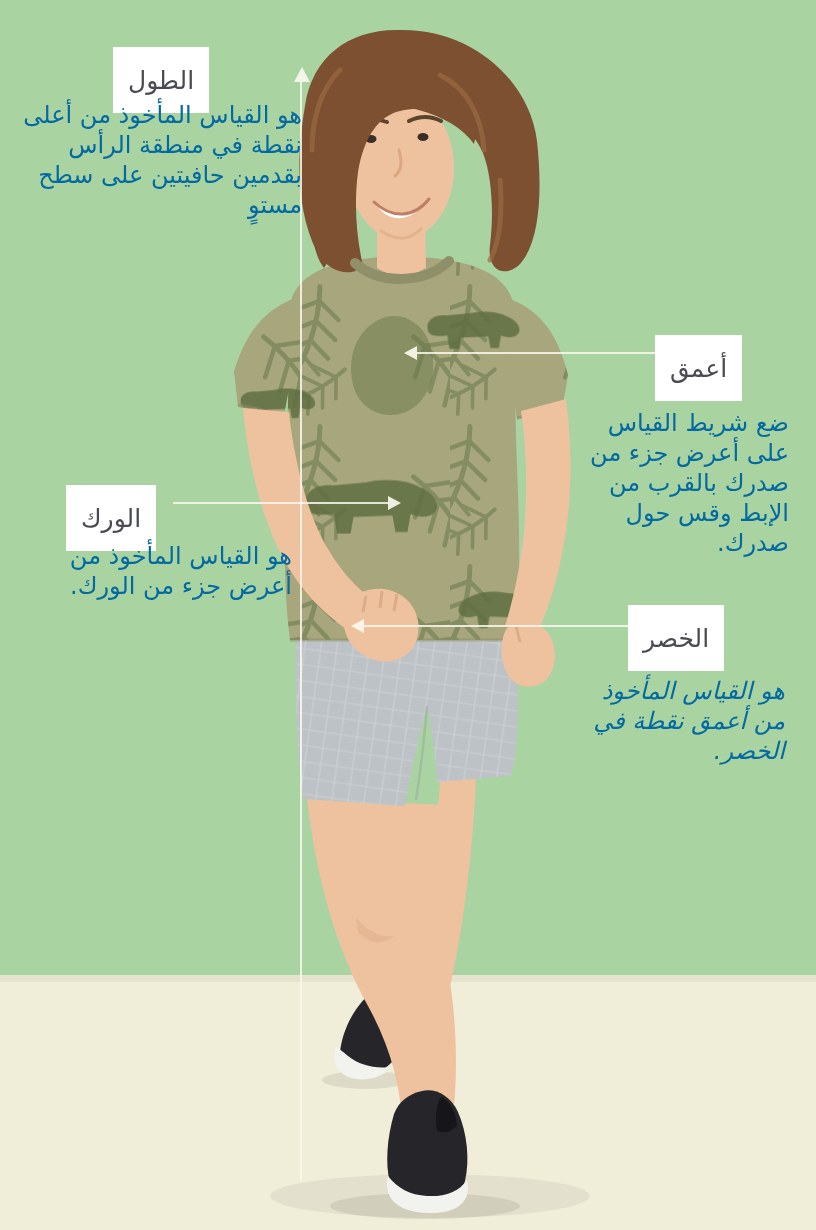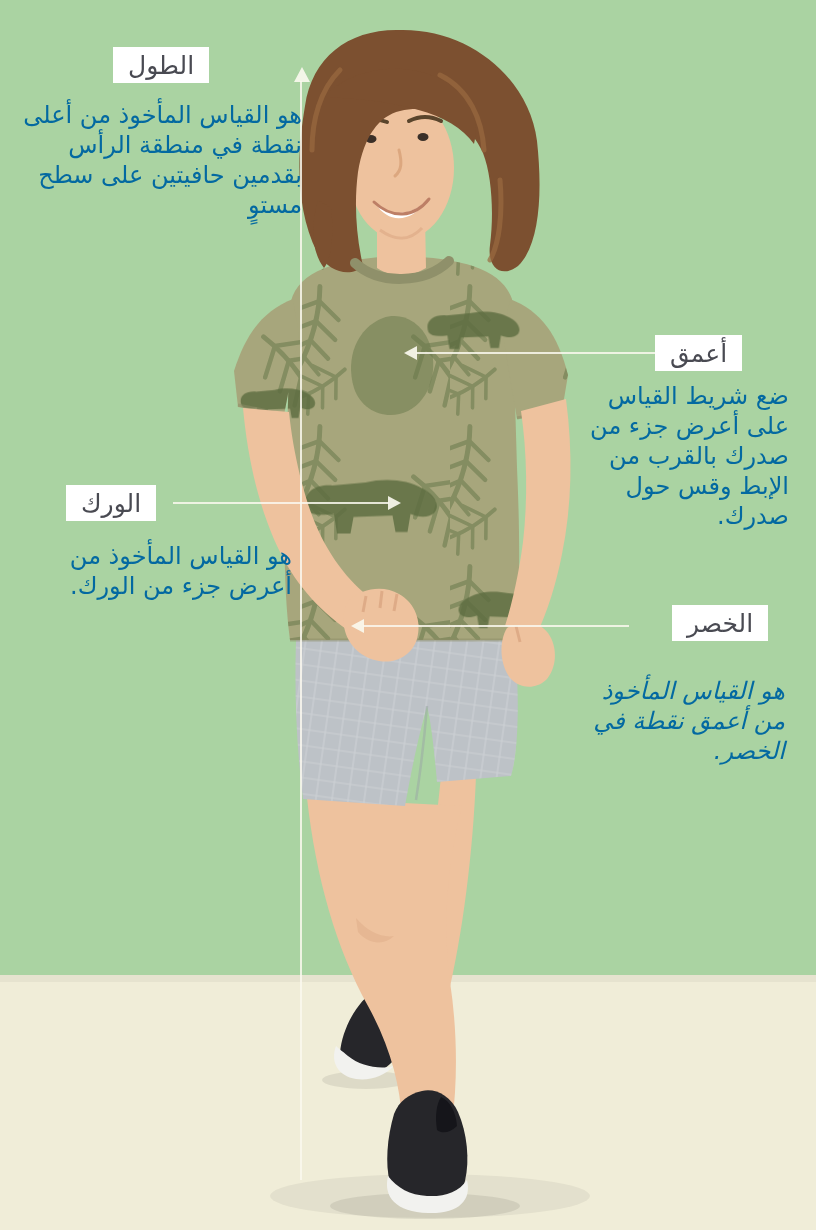--- a/index.html
+++ b/index.html
@@ -12,21 +12,21 @@
             border-left:8px solid transparent;border-right:8px solid transparent;
             border-bottom:15px solid rgba(250,248,238,0.92);}
   .arrow-left{position:absolute;width:0;height:0;
             border-top:7px solid transparent;border-bottom:7px solid transparent;
             border-right:13px solid rgba(250,248,238,0.92);}
   .arrow-right{position:absolute;width:0;height:0;
             border-top:7px solid transparent;border-bottom:7px solid transparent;
             border-left:13px solid rgba(250,248,238,0.92);}
   .mlabel{position:absolute;background:#ffffff;color:#494a52;
           font-size:25px;line-height:1;display:inline-flex;align-items:center;
-          justify-content:center;padding:5px 15px;min-height:26px;}
+          justify-content:center;padding:20px 15px;min-height:26px;}
   .mdesc{position:absolute;color:#0369a1;font-size:24px;line-height:30px;
          direction:rtl;text-align:right;}
 </style>
 </head>
 <body>
 
 <div class="stage">
 
   <svg class="scene-svg" width="816" height="1230" viewBox="0 0 816 1230">
     <defs>
@@ -177,25 +177,25 @@
   </svg>
 
   <div class="arrow-up" style="left:294px;top:67px;"></div>
   <div class="mline" style="left:300px;top:81px;width:2px;height:1099px;"></div>
   <div class="mlabel" style="left:113px;top:47px;">الطول</div>
   <div class="mdesc" style="left:2px;top:100px;width:300px;" dir="rtl">هو القياس المأخوذ من أعلى نقطة في منطقة الرأس بقدمين حافيتين على سطح مستوٍ</div>
 
   <div class="arrow-left" style="left:404px;top:346px;"></div>
   <div class="mline" style="left:416px;top:352px;width:240px;height:2px;"></div>
   <div class="mlabel" style="left:655px;top:335px;">أعمق</div>
-  <div class="mdesc" style="left:563px;top:381px;width:226px;" dir="rtl">ضع شريط القياس على أعرض جزء من صدرك بالقرب من الإبط وقس حول صدرك.</div>
+  <div class="mdesc" style="left:563px;top:408px;width:226px;" dir="rtl">ضع شريط القياس على أعرض جزء من صدرك بالقرب من الإبط وقس حول صدرك.</div>
 
   <div class="mline" style="left:173px;top:502px;width:216px;height:2px;"></div>
   <div class="arrow-right" style="left:388px;top:496px;"></div>
   <div class="mlabel" style="left:66px;top:485px;font-family:Liberation Serif, serif;">الورك</div>
   <div class="mdesc" style="left:6px;top:541px;width:286px;" dir="rtl">هو القياس المأخوذ من أعرض جزء من الورك.</div>
 
   <div class="arrow-left" style="left:351px;top:619px;"></div>
   <div class="mline" style="left:363px;top:625px;width:266px;height:2px;"></div>
-  <div class="mlabel" style="left:628px;top:605px;margin-left:44px;">الخصر</div>
+  <div class="mlabel" style="left:628px;top:605px;">الخصر</div>
   <div class="mdesc" style="left:585px;top:676px;width:200px;font-style:italic;" dir="rtl">هو القياس المأخوذ من أعمق نقطة في الخصر.</div>
 
 </div>
 
 </body></html>

